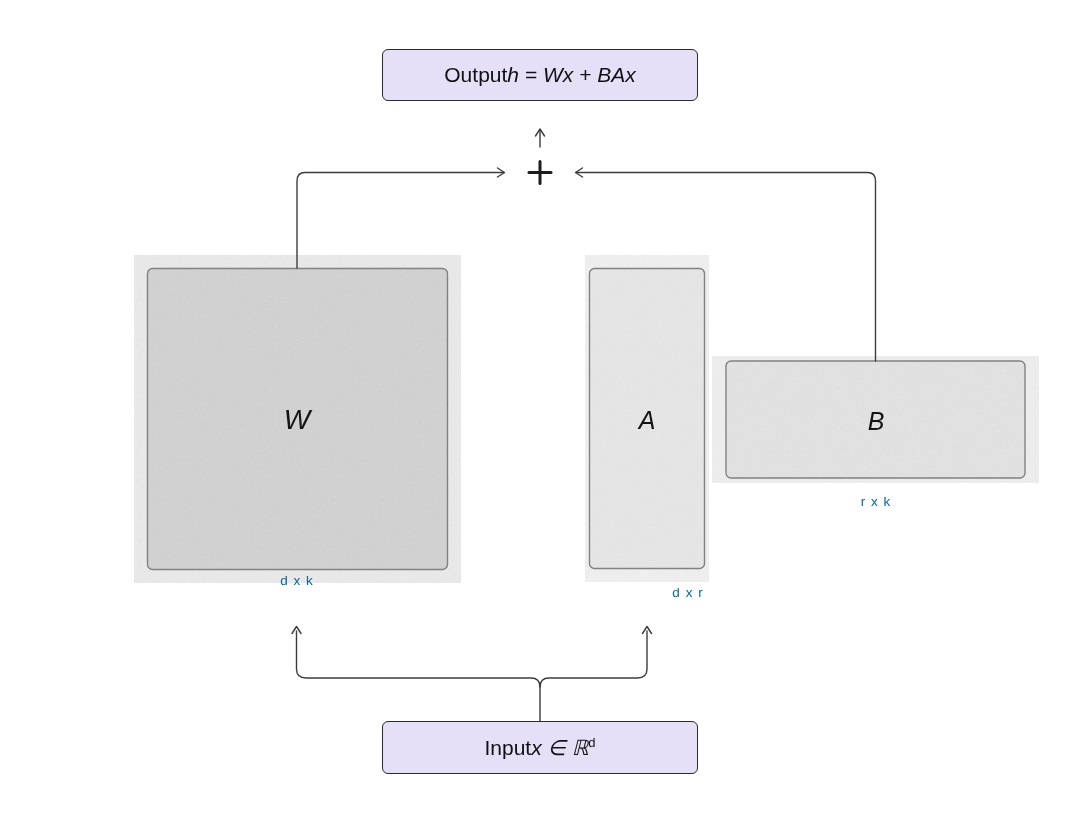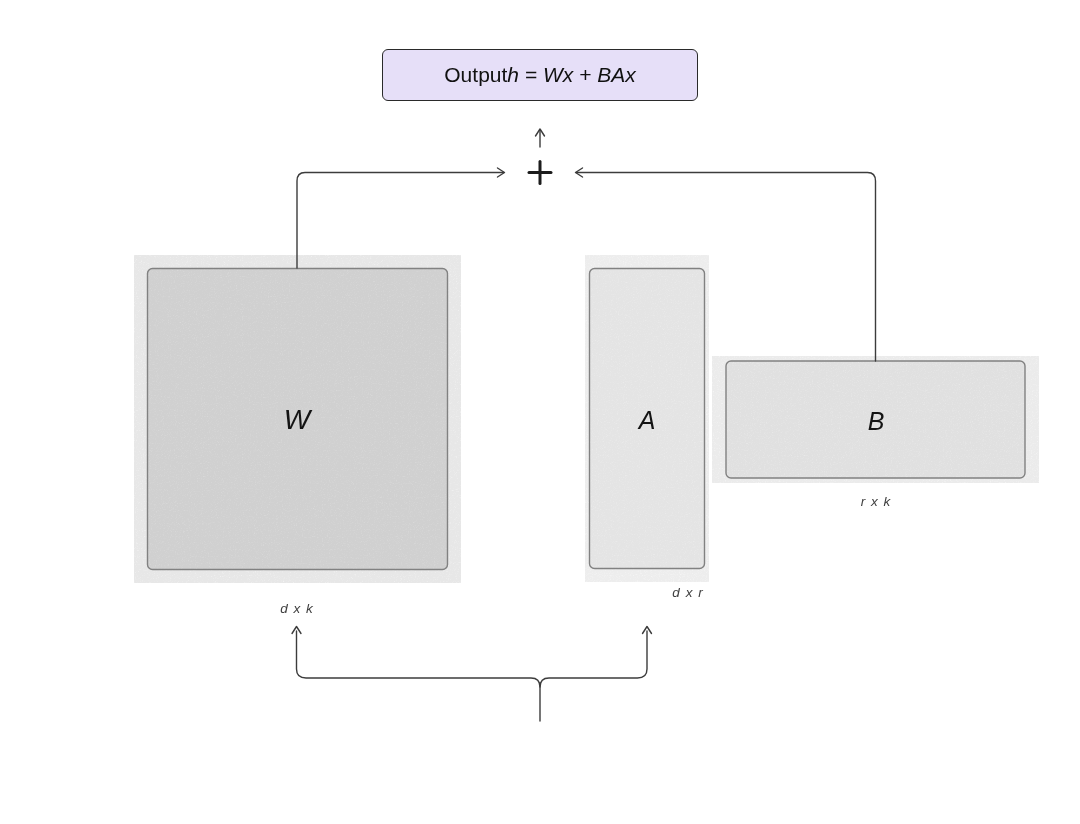--- a/index.html
+++ b/index.html
@@ -43,26 +43,25 @@
     font-style: italic;
     color: #141414;
     pointer-events: none;
   }
   #w-label { left: 297px; top: 420px; font-size: 28px; }
   #a-label { left: 647px; top: 420px; font-size: 25px; }
   #b-label { left: 876px; top: 421px; font-size: 25px; }
   .dim-label {
     position: absolute;
     transform: translate(-50%, -50%);
-    font-style: italic;
     font-size: 13.5px;
     letter-spacing: 1px;
-    color: #404040;
+    color: #0369a1;
   }
-  #w-dims { left: 297px; top: 608px; }
+  #w-dims { left: 297px; top: 580px; }
   #a-dims { left: 648px; top: 592px; margin-left: 40px; }
   #b-dims { left: 876px; top: 501px; }
 </style>
 </head>
 <body>
 
 <div id="canvas">
 
   <svg id="wires" viewBox="0 0 1080 824" xmlns="http://www.w3.org/2000/svg">
     <defs>
@@ -123,14 +122,18 @@
   </div>
 
   <div class="matrix-label" id="w-label">W</div>
   <div class="matrix-label" id="a-label">A</div>
   <div class="matrix-label" id="b-label">B</div>
 
   <div class="dim-label" id="w-dims">d x k</div>
   <div class="dim-label" id="a-dims">d x r</div>
   <div class="dim-label" id="b-dims">r x k</div>
 
+  <div class="pill" id="input-box">
+    <span>Input</span>
+    <span class="math"><span>x ∈ ℝ</span><sup>d</sup></span>
+  </div>
 
 </div>
 
 </body></html>

